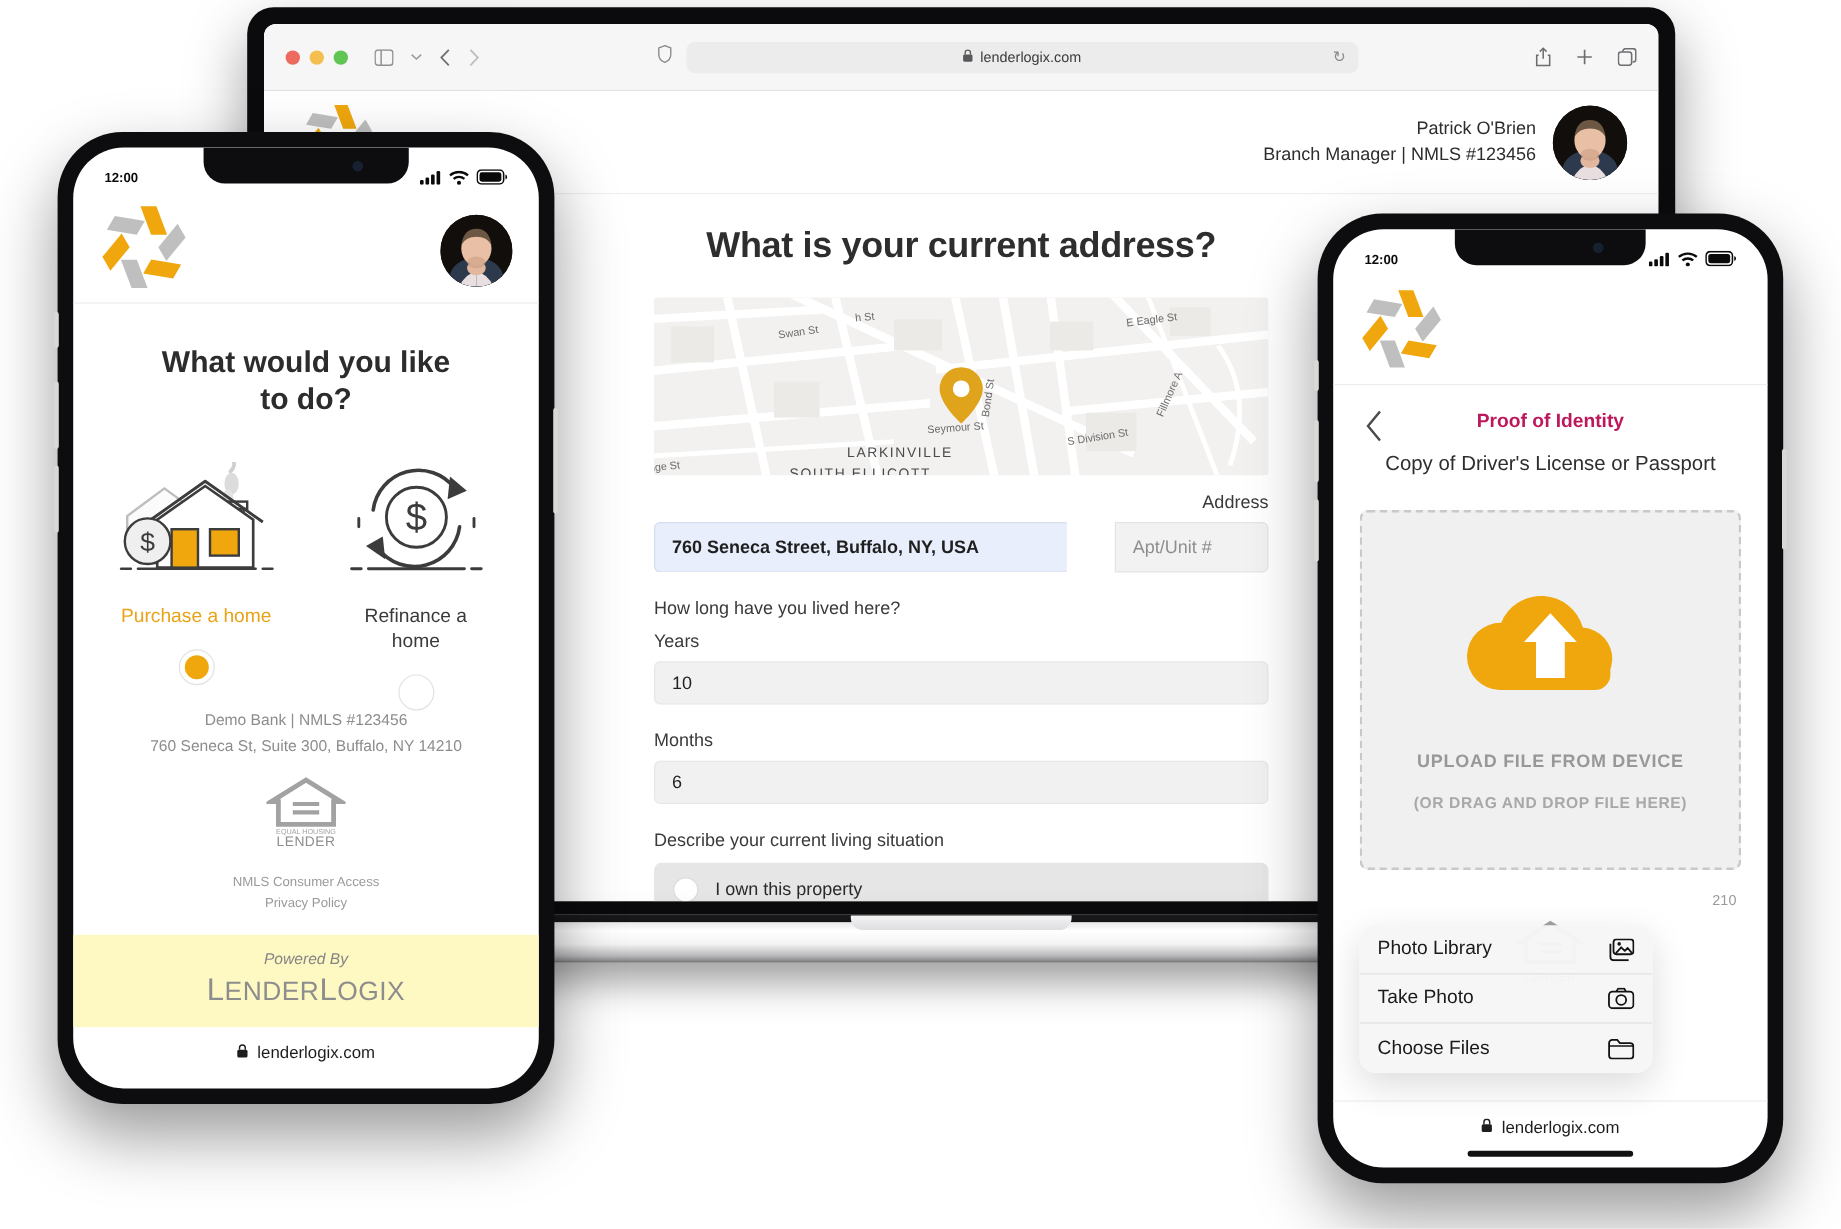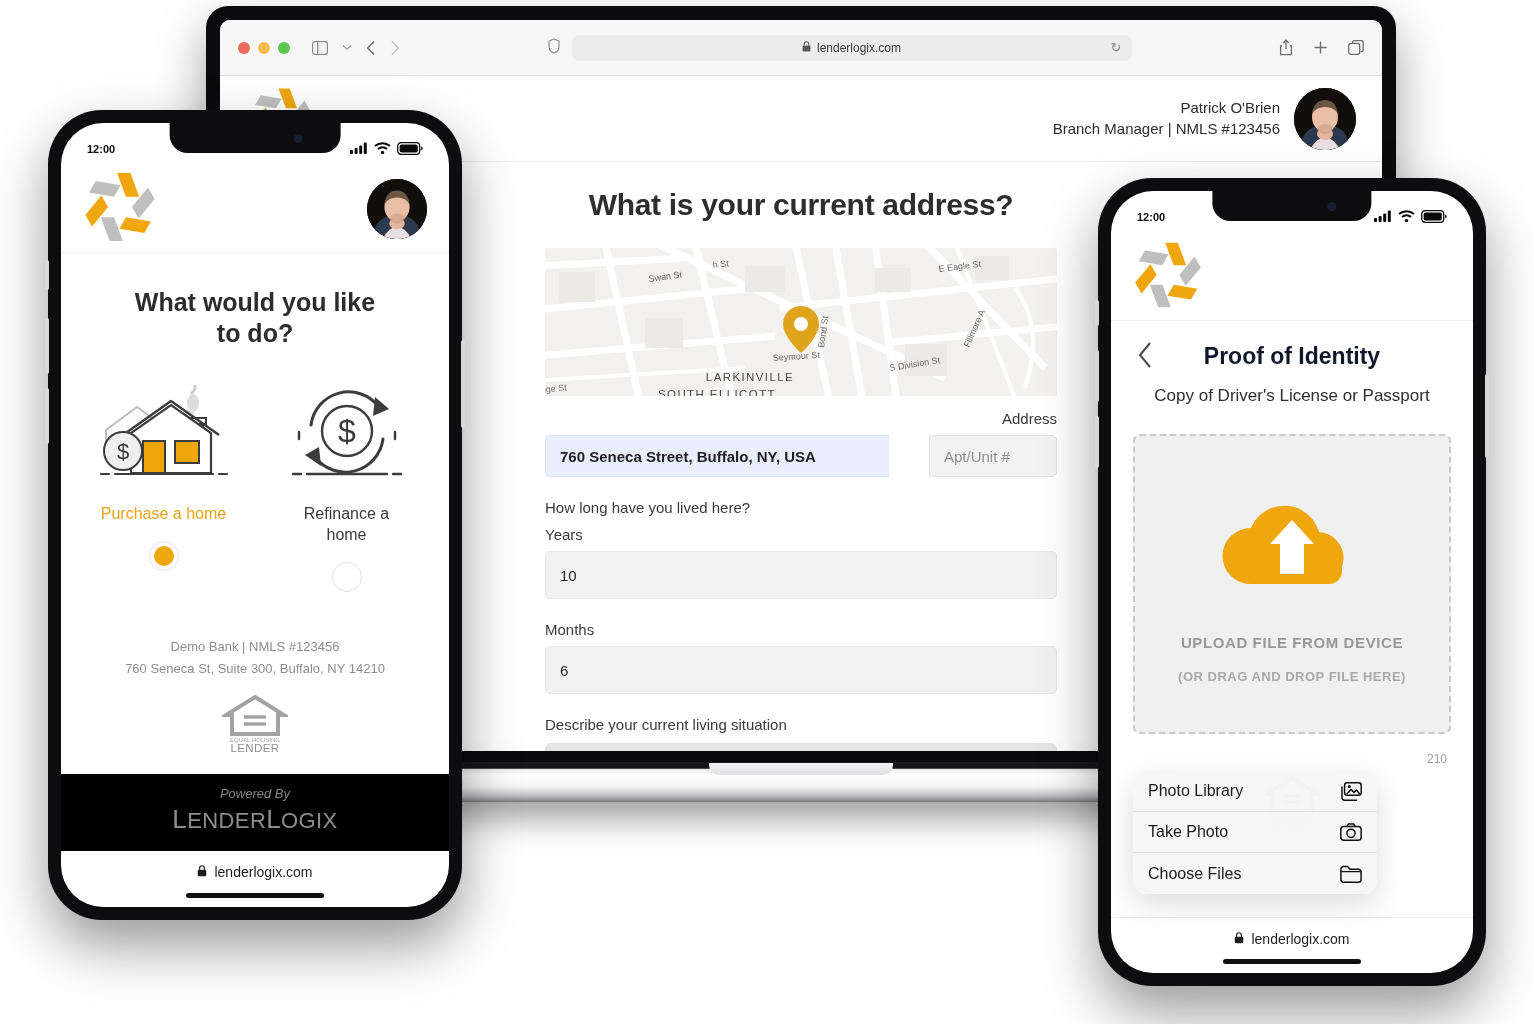--- a/index.html
+++ b/index.html
@@ -93,21 +93,21 @@
   .addr-unit {
     width: 128px; background: #f2f2f2; border: 1px solid #e4e4e4;
     border-radius: 0 5px 5px 0; display: flex; align-items: center; padding: 0 14px;
     font-size: 15px; color: #8e8e8e;
   }
   .sub-q { font-size: 15px; color: #3a3a3a; margin: 22px 0 0; }
   .ym-row { display: flex; gap: 22px; margin-top: 10px; flex-direction: column; }
   .ym-col { flex: 1; }
   .ym-lab { font-size: 15px; color: #3a3a3a; margin-bottom: 8px; }
   .ym-input {
-    height: 48px; background: #f1f1f1; border: 1px solid #e7e7e7; border-radius: 5px;
+    height: 36px; background: #f1f1f1; border: 1px solid #e7e7e7; border-radius: 5px;
     display: flex; align-items: center; padding: 0 14px; font-size: 15px; color: #222;
   }
   .sit-q { font-size: 15px; color: #3a3a3a; margin: 22px 0 10px; }
   .opt {
     height: 44px; background: #e6e6e6; border-radius: 6px; display: flex; align-items: center;
     padding: 0 16px; gap: 14px; margin-bottom: 10px;
   }
   .radio { width: 21px; height: 21px; border-radius: 50%; background: #fff; border: 1px solid #dcdcdc; flex: none; }
   .opt-lab { font-size: 15px; color: #2b2b2b; }
 
@@ -130,21 +130,21 @@
   .statusbar {
     height: 42px; display: flex; align-items: center; justify-content: space-between;
     padding: 10px 26px 0; font-size: 11px; font-weight: bold; color: #0a0a0a; flex: none;
   }
   .sb-right { display: flex; align-items: center; gap: 6px; }
   .app-head {
     height: 88px; display: flex; align-items: center; justify-content: space-between;
     padding: 0 22px; border-bottom: 1px solid #ededed; flex: none;
   }
   .app-head.plain { justify-content: flex-start; }
-  .ph-title { text-align: center; font-size: 23px; font-weight: bold; color: #0f172a; padding: 0 18px; }
+  .ph-title { text-align: center; font-size: 16px; font-weight: bold; color: #be185d; padding: 0 18px; }
   .home-ind {
     width: 138px; height: 5px; border-radius: 3px; background: #111;
     margin: 0 auto 9px;
   }
   .url-foot {
     height: 42px; display: flex; align-items: center; justify-content: center; gap: 7px;
     font-size: 14px; color: #1d1d1d; flex: none;
   }
 
   
@@ -160,21 +160,21 @@
     border: 1px solid #e2e2e2; background: #fff;
     display: flex; align-items: center; justify-content: center;
   }
   .choice-radio .fill { width: 20px; height: 20px; border-radius: 50%; background: #efa70d; }
   .lp-footer { margin-top: auto; text-align: center; }
   .lp-bank { font-size: 13px; color: #8d8d8d; }
   .lp-addr { font-size: 13px; color: #8d8d8d; margin-top: 7px; }
   .ehl { margin: 16px auto 0; }
   .lp-links { font-size: 11px; color: #9a9a9a; margin-top: 14px; line-height: 1.7; }
   .powered {
-    background: #000000; padding: 12px 0 16px; margin-top: 16px;
+    background: #fef9c3; padding: 12px 0 16px; margin-top: 16px;
   }
   .powered-by { font-size: 13px; color: #848484; font-style: italic; }
   .ll-wordmark {
     font-size: 22px; color: #8d8d8d; letter-spacing: .4px; margin-top: 3px;
     font-family: "Liberation Sans", sans-serif;
   }
   .ll-wordmark .big { font-size: 26px; }
 
   
   .rp-head {
@@ -546,20 +546,24 @@
           <svg width="66" height="62" viewBox="0 0 66 62">
             <path d="M33 5 L62 23 L56 23 L56 42 L10 42 L10 23 L4 23 Z" fill="none" stroke="#a2a2a2" stroke-width="4"></path>
             <g stroke="#a2a2a2" stroke-width="3.4">
               <line x1="22" y1="25" x2="44" y2="25"></line>
               <line x1="22" y1="32" x2="44" y2="32"></line>
             </g>
             <text x="33" y="50" text-anchor="middle" font-family="Liberation Sans, sans-serif" font-size="6" fill="#a2a2a2">EQUAL HOUSING</text>
             <text x="33" y="60" text-anchor="middle" font-family="Liberation Sans, sans-serif" font-size="11.5" fill="#8e8e8e" letter-spacing="0.4">LENDER</text>
           </svg>
         </div>
+        <div class="lp-links">
+          <div>NMLS Consumer Access</div>
+          <div>Privacy Policy</div>
+        </div>
         <div class="powered">
           <div class="powered-by">Powered By</div>
           <div class="ll-wordmark"><span class="big">L</span><span>ENDER</span><span class="big">L</span><span>OGIX</span></div>
         </div>
       </div>
 
       <div class="url-foot">
         <span>
           <svg width="10" height="12" viewBox="0 0 9 11">
               <rect x="0.6" y="4.4" width="7.8" height="6" rx="1.2" fill="#1d1d1d"></rect>

